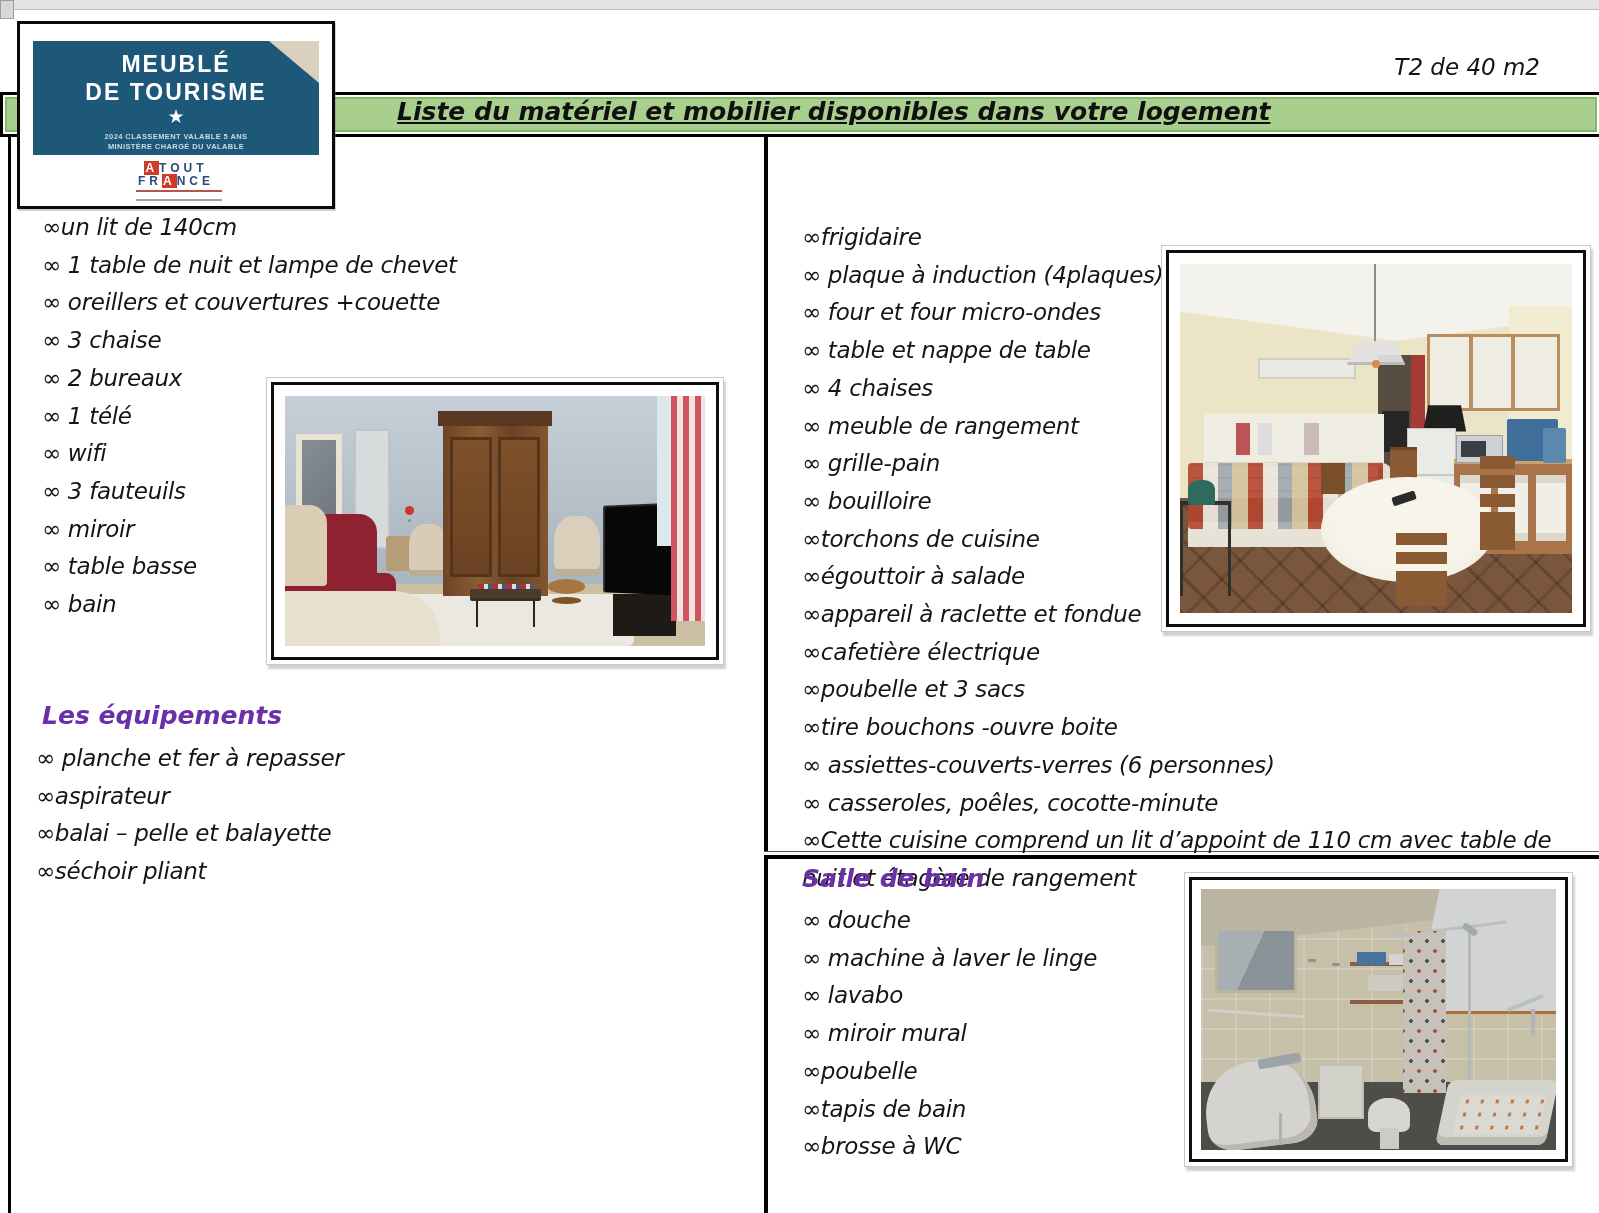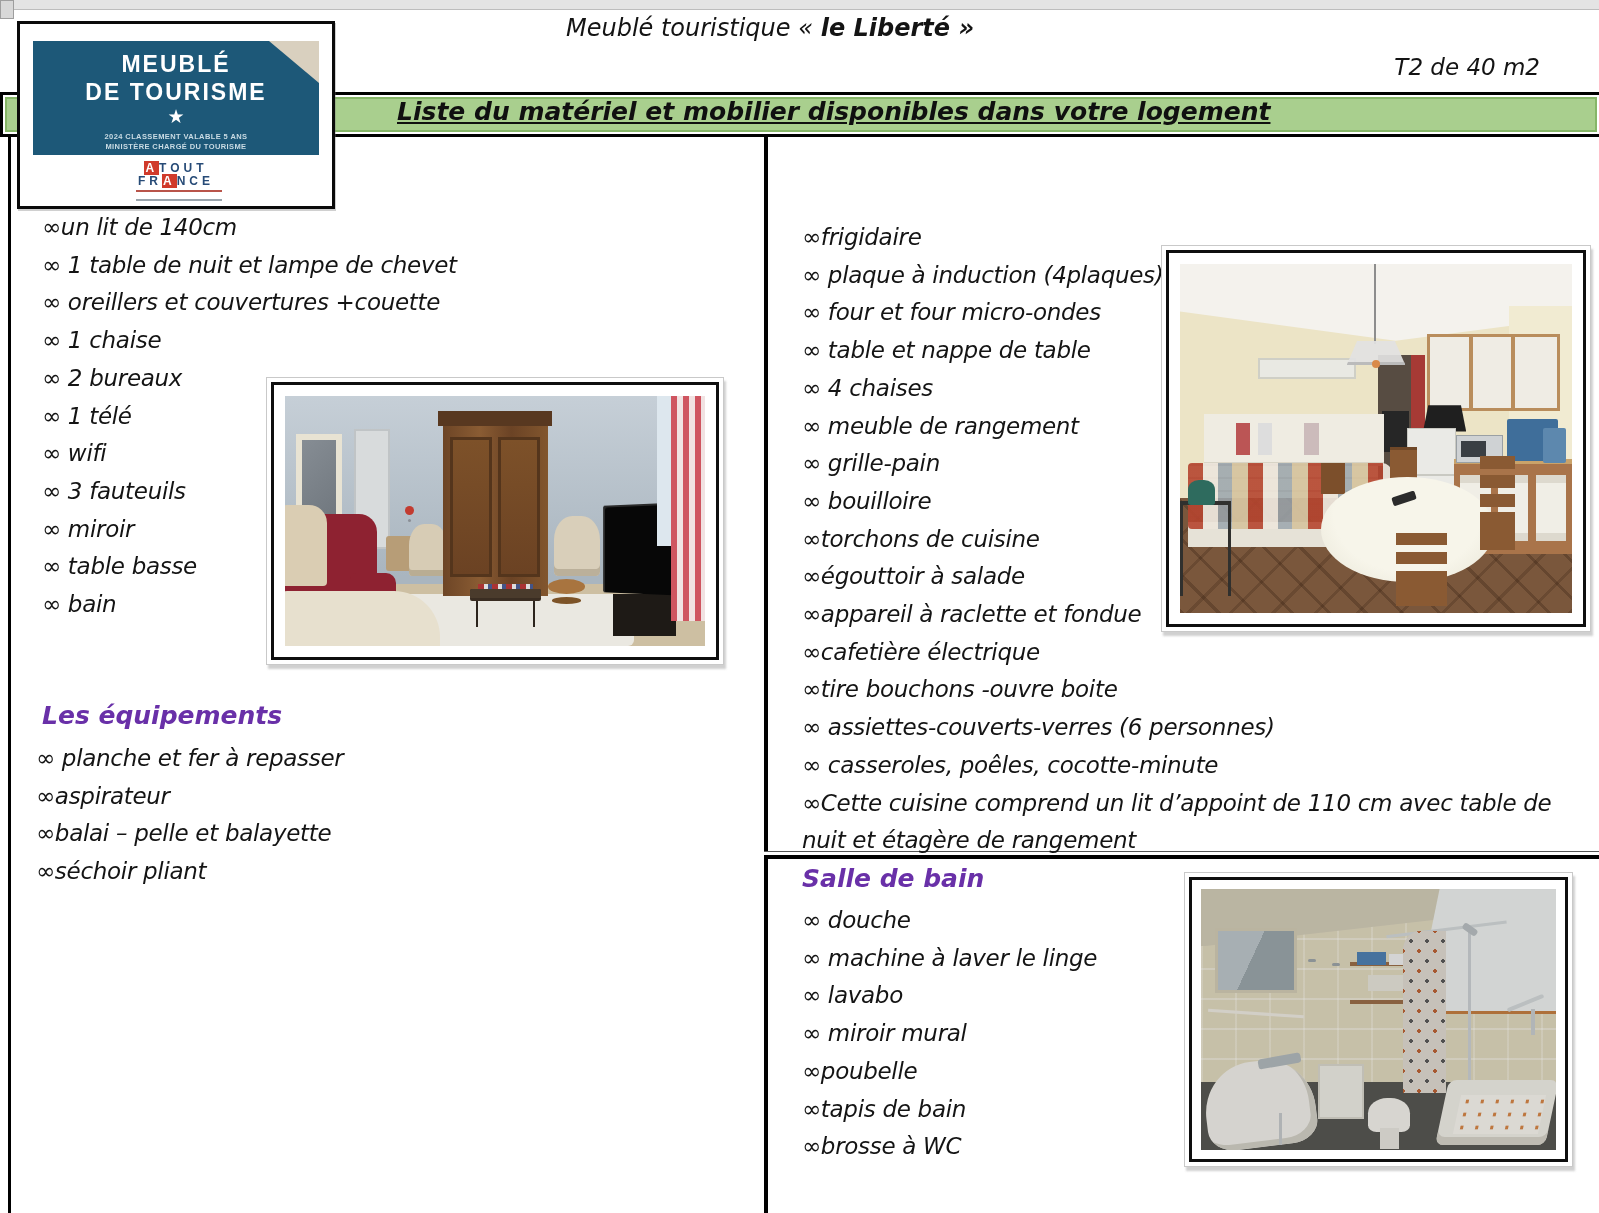--- a/index.html
+++ b/index.html
@@ -175,36 +175,35 @@
   .bt-grab2{right:6%;top:46%;width:4px;height:10%;background:#c4c9cc;}
 </style>
 </head>
 <body>
 
 <div class="page">
 
   <div class="abs topstrip"></div>
   <div class="abs topnotch"></div>
 
-  <div class="abs title1"><span>Meublé touristique « </span><b>le Liberté »</b></div>
   <div class="abs title2">T2 de 40 m2</div>
 
   <div class="abs banner"></div>
   <div class="abs banner-text">Liste du matériel et mobilier disponibles dans votre logement</div>
 
   <div class="abs v-left"></div>
   <div class="abs v-mid"></div>
   <div class="abs h-row"></div>
 
 
   <div class="abs list l-items">
     <div>∞un lit de 140cm</div>
     <div>∞ 1 table de nuit et lampe de chevet</div>
     <div>∞ oreillers et couvertures +couette</div>
-    <div>∞ 1 chaise</div>
+    <div>∞ 3 chaise</div>
     <div>∞ 2 bureaux</div>
     <div>∞ 1 télé</div>
     <div>∞ wifi</div>
     <div>∞ 3 fauteuils</div>
     <div>∞ miroir</div>
     <div>∞ table basse</div>
     <div>∞ bain</div>
   </div>
 
   <div class="abs h-purple l-equip-h">Les équipements</div>
@@ -221,20 +220,21 @@
     <div>∞ four et four micro-ondes</div>
     <div>∞ table et nappe de table</div>
     <div>∞ 4 chaises</div>
     <div>∞ meuble de rangement</div>
     <div>∞ grille-pain</div>
     <div>∞ bouilloire</div>
     <div>∞torchons de cuisine</div>
     <div>∞égouttoir à salade</div>
     <div>∞appareil à raclette et fondue</div>
     <div>∞cafetière électrique</div>
+    <div>∞poubelle et 3 sacs</div>
     <div>∞tire bouchons -ouvre boite</div>
     <div>∞ assiettes-couverts-verres (6 personnes)</div>
     <div>∞ casseroles, poêles, cocotte-minute</div>
     <div class="wrap">∞Cette cuisine comprend un lit d’appoint de 110 cm avec table de nuit et étagère de rangement</div>
   </div>
 
   <div class="abs h-purple r-bath-h">Salle de bain</div>
   <div class="abs list r-bath">
     <div>∞ douche</div>
     <div>∞ machine à laver le linge</div>
@@ -350,21 +350,21 @@
     </div>
   </div>
 
   <div class="abs badge">
     <div class="badge-blue">
       <div class="badge-tri"></div>
       <div class="badge-l1">MEUBLÉ</div>
       <div class="badge-l2">DE TOURISME</div>
       <div class="badge-star">★</div>
       <div class="badge-s1">2024 CLASSEMENT VALABLE 5 ANS</div>
-      <div class="badge-s2">MINISTÈRE CHARGÉ DU TOURISME</div>
+      <div class="badge-s2">MINISTÈRE CHARGÉ DU VALABLE</div>
     </div>
     <div class="af">
       <span class="rd">A</span><span>TOUT</span><br>
       <span>FR</span><span class="rd">A</span><span>NCE</span>
     </div>
     <div class="af-sub"></div>
   </div>
 
 </div>
 

